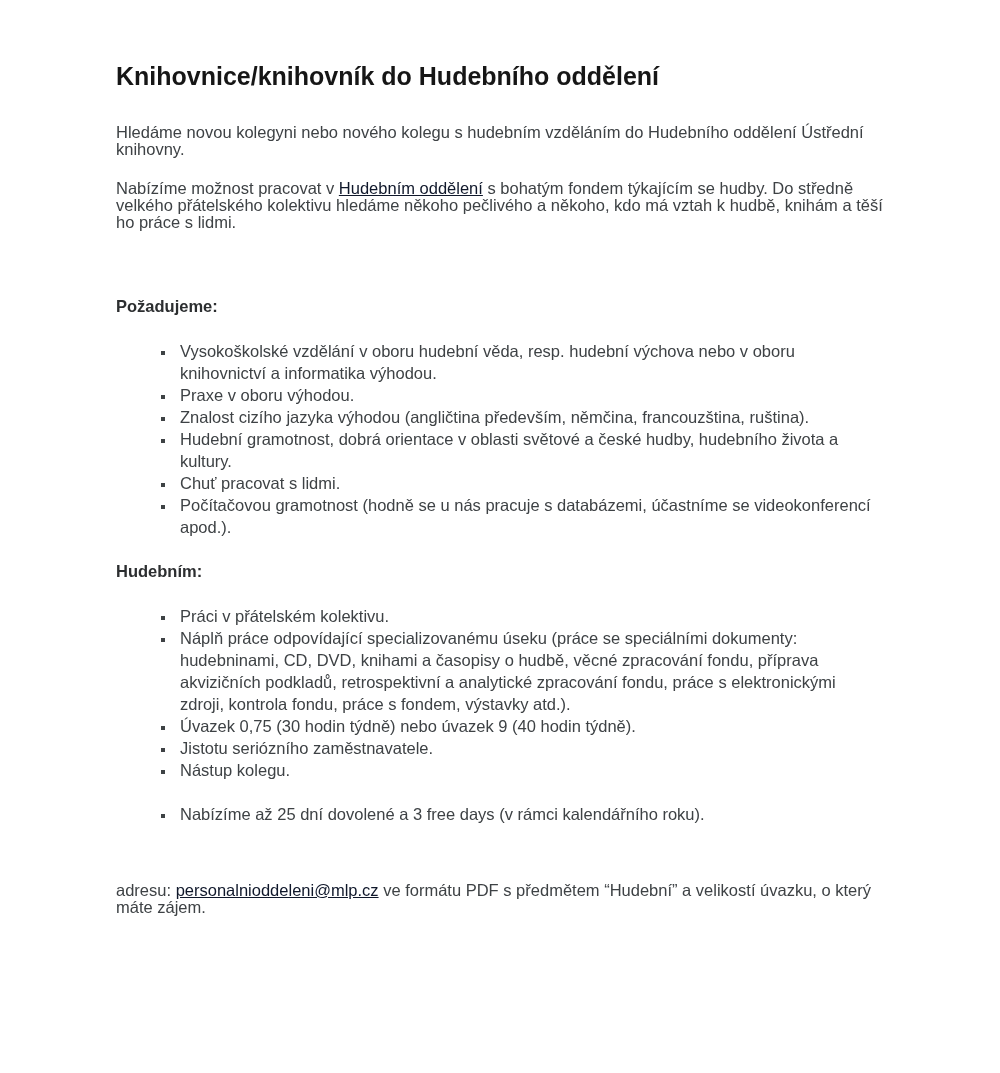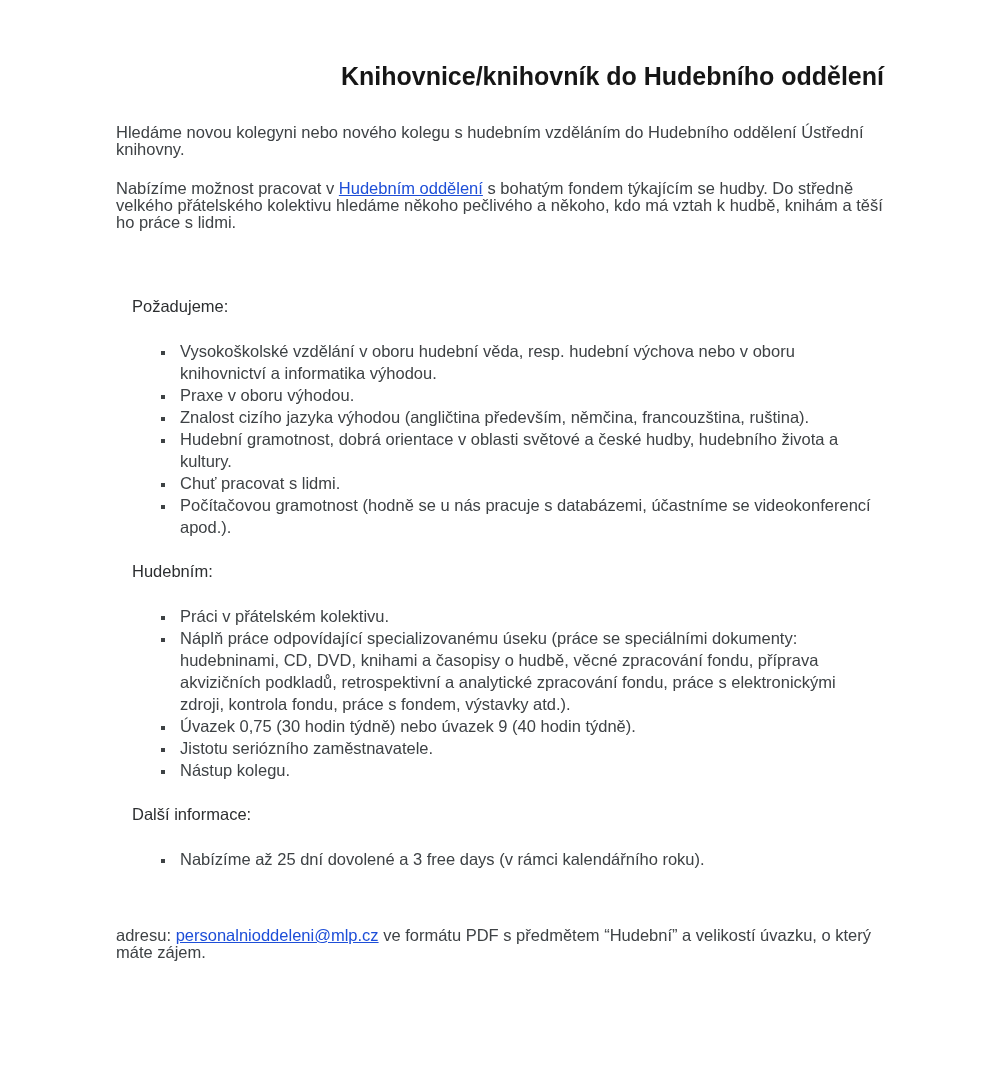--- a/index.html
+++ b/index.html
@@ -20,52 +20,52 @@
     padding-top: 40px;
     padding-bottom: 45px;
     color: #3e4245;
     font-size: 16.5px;
   }
   h1.doc-title {
     margin: 20px 0 32px;
     font-size: 25px;
     line-height: 32px;
     font-weight: 700;
-    text-align: right;
+    text-align: left;
     color: #161616;
   }
   .para {
     margin: 0 0 22px;
     line-height: 17px;
   }
   h2.section-heading {
-    margin: 0 16px 22px;
+    margin: 0 0 22px;
     font-size: 16.5px;
     line-height: 23px;
-    font-weight: 400;
+    font-weight: 700;
     color: #2c2e30;
   }
   ul.bullet-list {
     margin: 4px 0 22px;
     padding: 0 0 0 60px;
     list-style: square;
   }
   ul.bullet-list li {
     line-height: 22px;
     padding-left: 4px;
     color: #3e4245;
   }
   ul.bullet-list li::marker {
     color: #3e4245;
     font-size: 14px;
   }
   .gap-lg { height: 42px; }
   .gap-sm { height: 18px; }
   a.red-link {
-    color: #1d4ed8;
+    color: #0f172a;
     cursor: pointer;
   }
 </style>
 </head>
 <body>
 
 <main class="page">
 
   <h1 class="doc-title">Knihovnice/knihovník do Hudebního oddělení</h1>
 
@@ -89,21 +89,20 @@
   <h2 class="section-heading">Hudebním:</h2>
 
   <ul class="bullet-list">
     <li>Práci v&nbsp;přátelském kolektivu.</li>
     <li>Náplň práce odpovídající specializovanému úseku (práce se speciálními dokumenty: hudebninami, CD, DVD, knihami a časopisy o&nbsp;hudbě, věcné zpracování fondu, příprava akvizičních podkladů, retrospektivní a analytické zpracování fondu, práce s&nbsp;elektronickými zdroji, kontrola fondu, práce s&nbsp;fondem, výstavky atd.).</li>
     <li>Úvazek 0,75 (30 hodin týdně) nebo úvazek 9 (40 hodin týdně).</li>
     <li>Jistotu seriózního zaměstnavatele.</li>
     <li>Nástup kolegu.</li>
   </ul>
 
-  <h2 class="section-heading">Další informace:</h2>
 
   <ul class="bullet-list">
     <li>Nabízíme až 25 dní dovolené a 3 free days (v&nbsp;rámci kalendářního roku).</li>
   </ul>
 
   <div class="gap-sm"></div>
 
   <p class="para"><br><span>adresu: </span><a href="#" class="red-link">personalnioddeleni@mlp.cz</a><span> ve formátu PDF s&nbsp;předmětem “Hudební” a velikostí úvazku, o&nbsp;který máte zájem.</span></p>
 
 </main>

